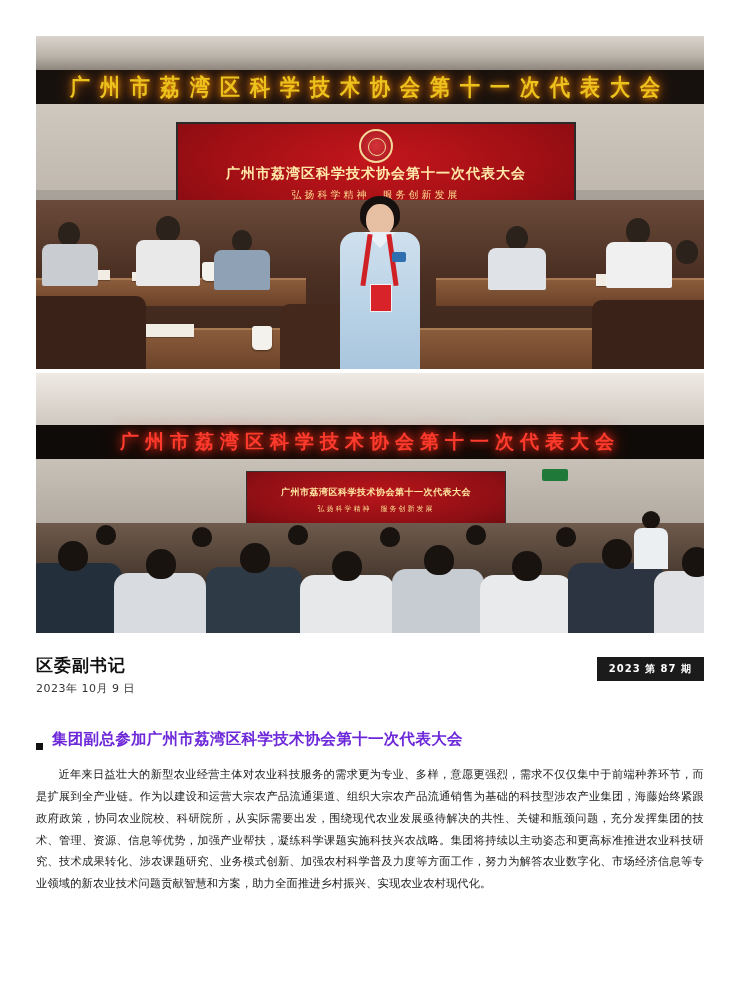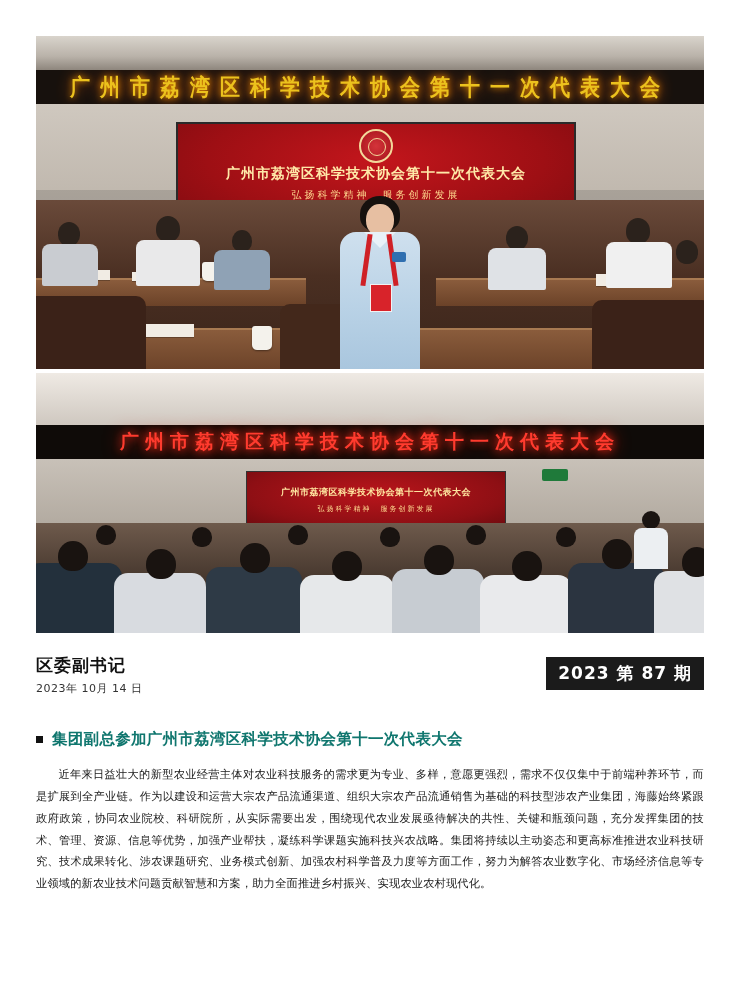--- a/index.html
+++ b/index.html
@@ -238,35 +238,35 @@
     color: #333;
     margin-top: 6px;
     letter-spacing: .5px;
   }
   .issue {
     position: absolute;
     right: 0;
     top: 2px;
     background: #1b1b1b;
     color: #ffffff;
-    font-size: 17px;
+    font-size: 10px;
     font-weight: 700;
     padding: 5px 12px;
     letter-spacing: 1px;
   }
 
   
   .headline {
     margin-top: 28px;
     font-size: 15.5px;
     font-weight: 700;
-    color: #0f766e;
+    color: #6d28d9;
     letter-spacing: .3px;
     display: flex;
-    align-items: center;
+    align-items: flex-end;
   }
   .bullet {
     display: inline-block;
     width: 7px; height: 7px;
     background: #111;
     margin-right: 9px;
     flex: 0 0 auto;
   }
   .para {
     margin-top: 14px;
@@ -390,21 +390,21 @@
     </div>
 
     <div style="position:absolute; left:596px; top:138px; width:40px; height:58px;">
       <div style="position:absolute; left:10px; top:0; width:18px; height:18px; border-radius:50%; background:#1a1411;"></div>
       <div style="position:absolute; left:2px; top:17px; width:34px; height:41px; background:#eceff2; border-radius:8px 8px 0 0;"></div>
     </div>
   </div>
 
   <div class="meta-row">
     <div class="dept">区委副书记</div>
-    <div class="date">2023年 10月 14 日</div>
+    <div class="date">2023年 10月 9 日</div>
     <div class="issue">2023 第 87 期</div>
   </div>
 
   <div class="headline">
     <span class="bullet"></span>
     <span>集团副总参加广州市荔湾区科学技术协会第十一次代表大会</span>
   </div>
 
   <p class="para">近年来日益壮大的新型农业经营主体对农业科技服务的需求更为专业、多样，意愿更强烈，需求不仅仅集中于前端种养环节，而是扩展到全产业链。作为以建设和运营大宗农产品流通渠道、组织大宗农产品流通销售为基础的科技型涉农产业集团，海藤始终紧跟政府政策，协同农业院校、科研院所，从实际需要出发，围绕现代农业发展亟待解决的共性、关键和瓶颈问题，充分发挥集团的技术、管理、资源、信息等优势，加强产业帮扶，凝练科学课题实施科技兴农战略。集团将持续以主动姿态和更高标准推进农业科技研究、技术成果转化、涉农课题研究、业务模式创新、加强农村科学普及力度等方面工作，努力为解答农业数字化、市场经济信息等专业领域的新农业技术问题贡献智慧和方案，助力全面推进乡村振兴、实现农业农村现代化。</p>
 

